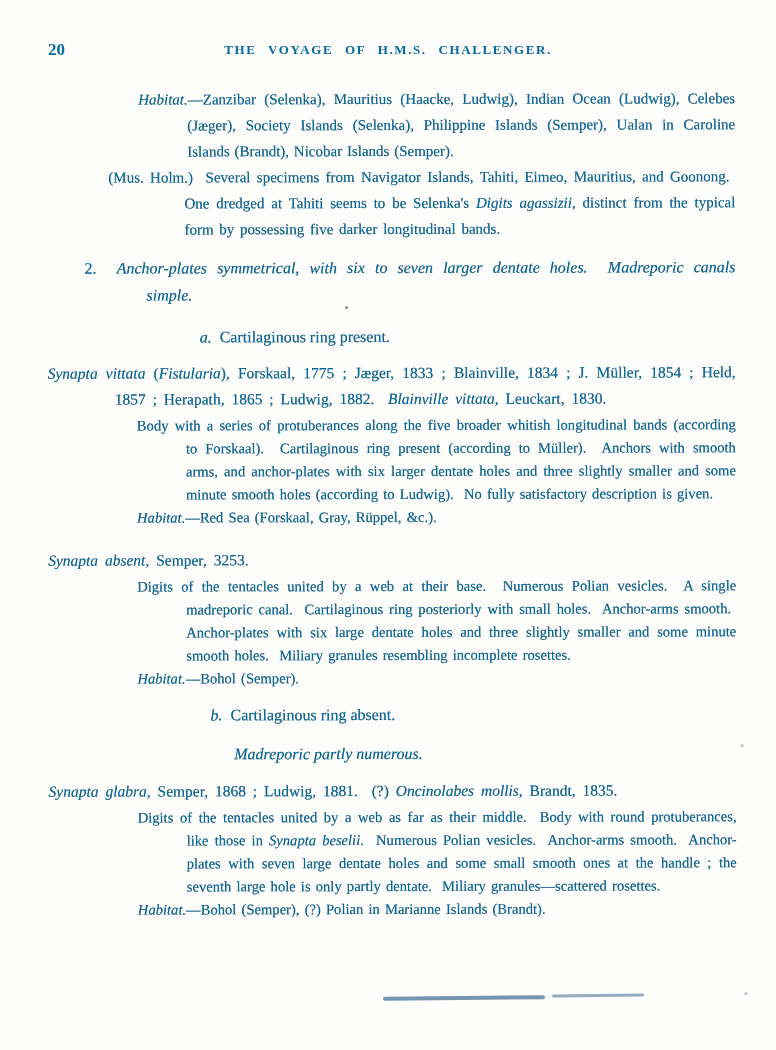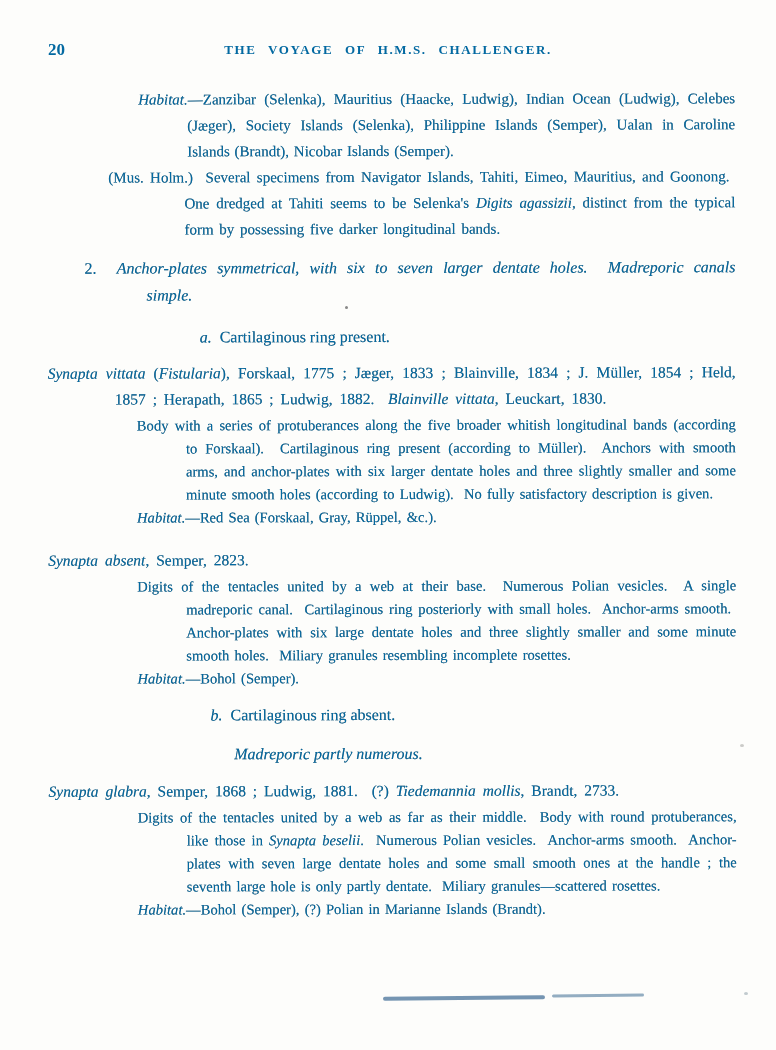--- a/index.html
+++ b/index.html
@@ -84,28 +84,28 @@
     <p class="hang-top"><i>Habitat.</i><span>—Zanzibar (Selenka), Mauritius (Haacke, Ludwig), Indian Ocean (Ludwig), Celebes (Jæger), Society Islands (Selenka), Philippine Islands (Semper), Ualan in Caroline Islands (Brandt), Nicobar Islands (Semper).</span></p>
     <p class="mus"><span>(Mus. Holm.)&nbsp; Several specimens from Navigator Islands, Tahiti, Eimeo, Mauritius, and Goonong.&nbsp; One dredged at Tahiti seems to be Selenka's </span><i>Digits agassizii</i><span>, distinct from the typical form by possessing five darker longitudinal bands.</span></p>
 
     <p class="heading2"><span>2.&nbsp; </span><i>Anchor-plates symmetrical, with six to seven larger dentate holes.&nbsp; Madreporic canals simple.</i></p>
     <p class="subhead sub-a"><i>a.</i><span>&nbsp; Cartilaginous ring present.</span></p>
 
     <p class="species sp-vittata"><i>Synapta vittata</i><span> (</span><i>Fistularia</i><span>), Forskaal, 1775 ; Jæger, 1833 ; Blainville, 1834 ; J. Müller, 1854 ; Held, 1857 ; Herapath, 1865 ; Ludwig, 1882.&nbsp; </span><i>Blainville vittata</i><span>, Leuckart, 1830.</span></p>
     <p class="desc d-first"><span>Body with a series of protuberances along the five broader whitish longitudinal bands (according to Forskaal).&nbsp; Cartilaginous ring present (according to Müller).&nbsp; Anchors with smooth arms, and anchor-plates with six larger dentate holes and three slightly smaller and some minute smooth holes (according to Ludwig).&nbsp; No fully satisfactory description is given.</span></p>
     <p class="desc"><i>Habitat.</i><span>—Red Sea (Forskaal, Gray, Rüppel, &amp;c.).</span></p>
 
-    <p class="species sp-nigra"><i>Synapta absent</i><span>, Semper, 2823.</span></p>
+    <p class="species sp-nigra"><i>Synapta absent</i><span>, Semper, 3253.</span></p>
     <p class="desc d-first"><span>Digits of the tentacles united by a web at their base.&nbsp; Numerous Polian vesicles.&nbsp; A single madreporic canal.&nbsp; Cartilaginous ring posteriorly with small holes.&nbsp; Anchor-arms smooth.&nbsp; Anchor-plates with six large dentate holes and three slightly smaller and some minute smooth holes.&nbsp; Miliary granules resembling incomplete rosettes.</span></p>
     <p class="desc"><i>Habitat.</i><span>—Bohol (Semper).</span></p>
 
     <p class="subhead sub-b"><i>b.</i><span>&nbsp; Cartilaginous ring absent.</span></p>
     <p class="center-italic"><i>Madreporic partly numerous.</i></p>
 
-    <p class="species sp-glabra"><i>Synapta glabra</i><span>, Semper, 1868 ; Ludwig, 1881.&nbsp; (?) </span><i>Tiedemannia mollis</i><span>, Brandt, 2733.</span></p>
+    <p class="species sp-glabra"><i>Synapta glabra</i><span>, Semper, 1868 ; Ludwig, 1881.&nbsp; (?) </span><i>Oncinolabes mollis</i><span>, Brandt, 1835.</span></p>
     <p class="desc d-first"><span>Digits of the tentacles united by a web as far as their middle.&nbsp; Body with round protuberances, like those in </span><i>Synapta beselii</i><span>.&nbsp; Numerous Polian vesicles.&nbsp; Anchor-arms smooth.&nbsp; Anchor-plates with seven large dentate holes and some small smooth ones at the handle ; the seventh large hole is only partly dentate.&nbsp; Miliary granules—scattered rosettes.</span></p>
     <p class="desc"><i>Habitat.</i><span>—Bohol (Semper), (?) Polian in Marianne Islands (Brandt).</span></p>
   </div>
 
   <span class="speck speck-1"></span>
   <span class="speck speck-2"></span>
   <span class="speck speck-3"></span>
   <div>
     <span class="streak-seg streak-1"></span>
     <span class="streak-seg streak-2"></span>

